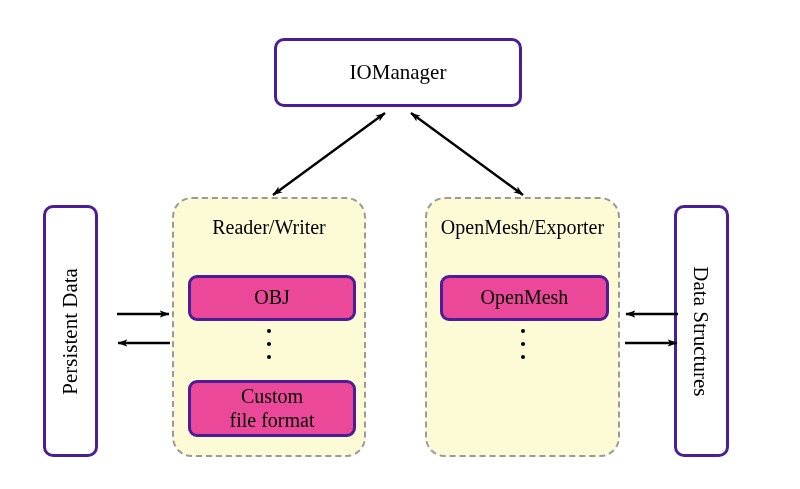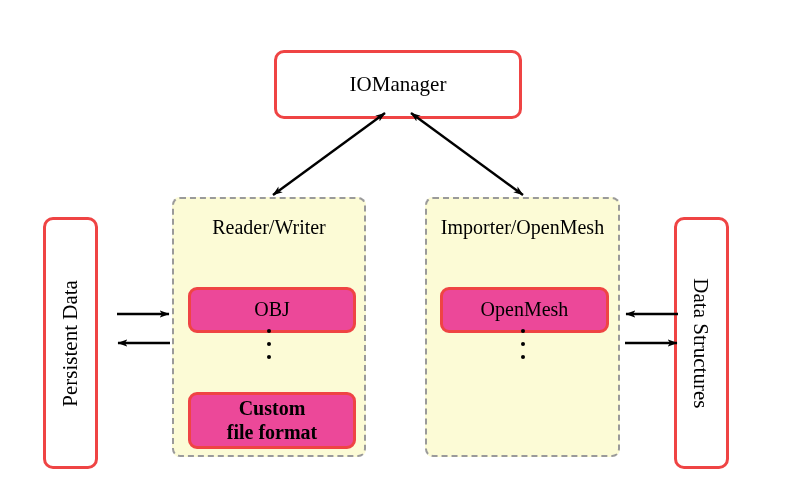--- a/index.html
+++ b/index.html
@@ -22,29 +22,28 @@
     left: 0;
     top: 0;
     width: 800px;
     height: 489px;
   }
 
   
   .node {
     position: absolute;
     box-sizing: border-box;
-    border: 3px solid #ef4444;
+    border: 3px solid #4c1d95;
     border-radius: 10px;
     background: transparent;
     display: flex;
     align-items: center;
     justify-content: center;
     text-align: center;
     line-height: 1.18;
-    margin-top: 12px;
   }
 
   
   #io-manager {
     left: 274px;
     top: 38px;
     width: 248px;
     height: 69px;
     font-size: 21px;
     background: #ffffff;
@@ -72,21 +71,21 @@
     font-size: 21px;
   }
   .vlabel-up   { transform: rotate(-90deg); }
   .vlabel-down { transform: rotate(90deg); }
 
   
   .group-panel {
     position: absolute;
     box-sizing: border-box;
     border: 2px dashed #9a9a9a;
-    border-radius: 8px;
+    border-radius: 20px;
     background: #fcfbd6;
     padding-left: 30px;
   }
   #reader-writer-panel {
     left: 172px;
     top: 197px;
     width: 194px;
     height: 260px;
   }
   #importer-exporter-panel {
@@ -108,21 +107,21 @@
   
   .item-node {
     font-size: 20px;
     background: #ec4899;
     border-width: 3px;
     border-radius: 9px;
   }
   #reader-writer-panel .item-node  { left: 14px; width: 168px; }
   #importer-exporter-panel .item-node { left: 13px; width: 169px; }
   .item-top    { top: 76px;  height: 46px; }
-  .item-bottom { top: 181px; height: 57px; font-weight: bold; }
+  .item-bottom { top: 181px; height: 57px; }
 
   
   .vdots {
     position: absolute;
     left: 0;
     right: 0;
     top: 130px;
     text-align: center;
     font-size: 22px;
     line-height: 1;
@@ -181,21 +180,21 @@
       <span></span>
       <span></span>
     </div>
 
     <div class="node item-node item-bottom">
       <span>Custom<br>file format</span>
     </div>
   </div>
 
   <div class="group-panel" id="importer-exporter-panel">
-    <div class="group-title">Importer/OpenMesh</div>
+    <div class="group-title">OpenMesh/Exporter</div>
 
     <div class="node item-node item-top">
       <span>OpenMesh</span>
     </div>
 
     <div class="vdots">
       <span></span>
       <span></span>
       <span></span>
     </div>

